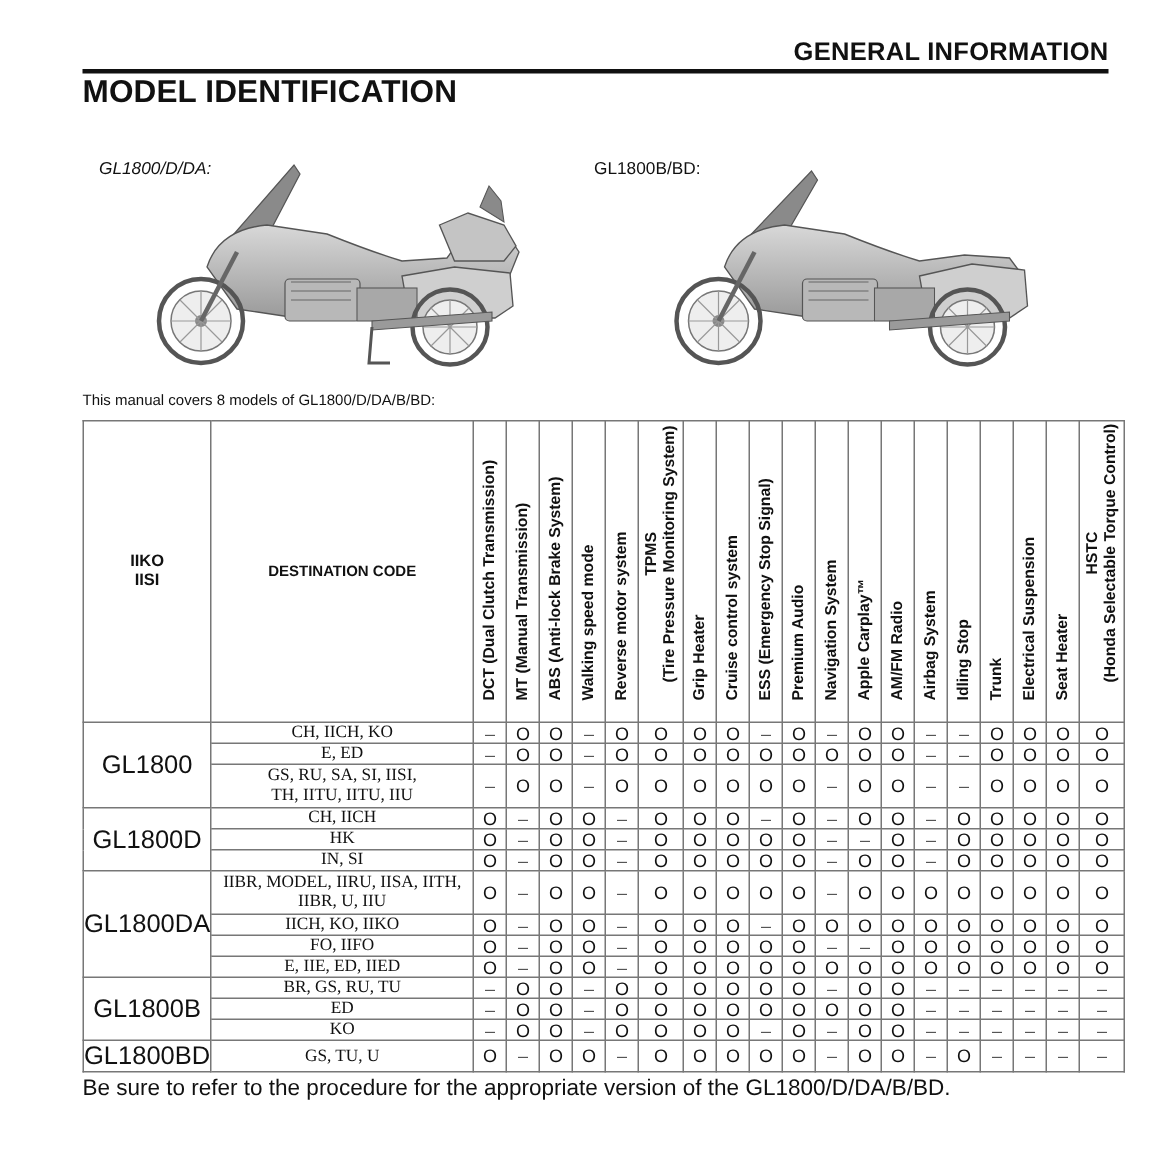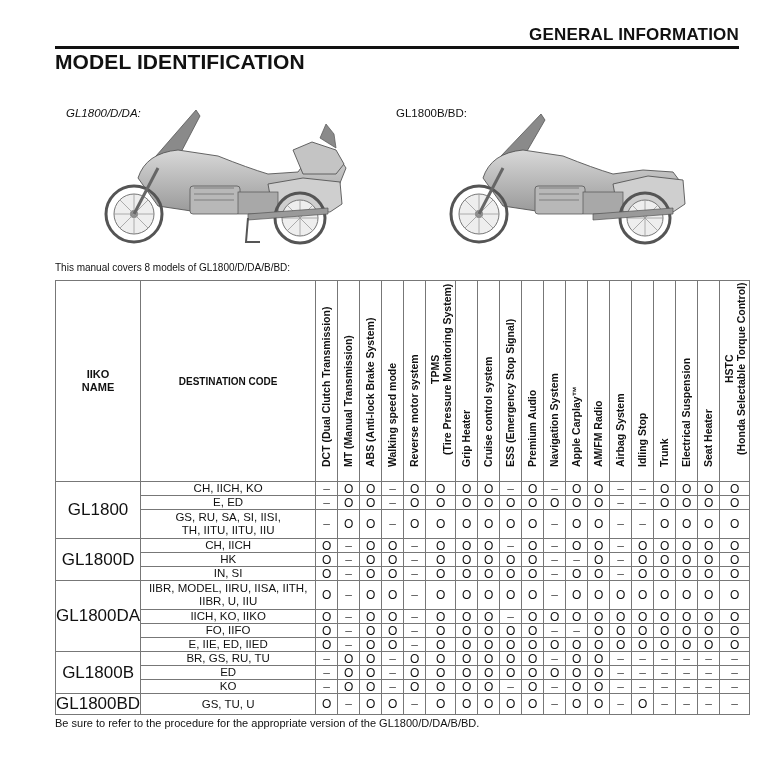--- a/index.html
+++ b/index.html
@@ -4,33 +4,33 @@
 <style>
   html, body { margin: 0; padding: 0; background: #ffffff; }
   body { width: 775px; height: 775px; position: relative; overflow: hidden;
          font-family: "Liberation Sans", sans-serif; color: #111; }
   .section-header { position: absolute; right: 36px; top: 25px; font-size: 17px; font-weight: bold; letter-spacing: 0.2px; }
   .rule { position: absolute; left: 55px; right: 36px; top: 46px; height: 3px; background: #111; }
   .page-title { position: absolute; left: 55px; top: 50px; font-size: 21px; font-weight: bold; letter-spacing: 0.1px; }
   .fig-label { position: absolute; font-size: 11.5px; top: 107px; }
   .moto { position: absolute; }
   .intro { position: absolute; left: 55px; top: 262px; font-size: 10px; }
-  .footnote { position: absolute; left: 55px; top: 717px; font-size: 11px; }
+  .footnote { position: absolute; left: 55px; top: 717px; font-size: 15px; }
 
   table.spec { position: absolute; left: 55px; top: 280px; border-collapse: collapse; font-size: 11px; table-layout: fixed; }
   table.spec th, table.spec td { border: 1px solid #777; padding: 0; text-align: center; vertical-align: middle; }
   table.spec th { font-weight: bold; }
   th.col-model { width: 66px; vertical-align: bottom; padding-bottom: 3px; font-size: 11px; line-height: 13px; }
   th.col-dest { width: 174px; vertical-align: bottom; padding-bottom: 3px; font-size: 10px; }
   th.feat { width: 21px; height: 200px; position: relative; }
   th.feat.wide { width: 29px; }
   th.feat .vt { position: absolute; left: 50%; bottom: 3px; transform-origin: 0 0;
                 transform: rotate(-90deg) translateY(-50%); white-space: nowrap; font-size: 10.5px; line-height: 11.5px; text-align: center; }
   td.model { text-align: left; padding-left: 3px; font-size: 17px; }
-  td.dest { font-size: 11.5px; line-height: 13px; }
+  td.dest { font-size: 11.5px; line-height: 13px; font-family: Liberation Serif, serif; }
   td.mark { font-size: 12px; line-height: 12px; }
   td.mark.dash { color: #555; }
   tr.r1 td { height: 12.6px; }
   tr.r2 td { height: 28px; margin-top: 19px; }
 </style>
 </head>
 <body>
 
 <div class="section-header">GENERAL INFORMATION</div>
 <div class="rule"></div>
@@ -100,21 +100,21 @@
   <path d="M150 106 L230 100 L230 106 L150 112 Z" fill="#9a9a9a" stroke="#555" stroke-width="0.7"></path>
 </svg>
 
 <div class="intro">This manual covers 8 models of GL1800/D/DA/B/BD:</div>
 
 <table class="spec">
   <thead>
     <tr>
       <th class="col-model">
         <span>IIKO</span><br>
-        <span>NAME</span>
+        <span>IISI</span>
       </th>
       <th class="col-dest">DESTINATION CODE</th>
       <th class="feat">
           <div class="vt">DCT (Dual Clutch Transmission)</div>
         </th>
       <th class="feat">
           <div class="vt">MT (Manual Transmission)</div>
         </th>
       <th class="feat">
           <div class="vt">ABS (Anti-lock Brake System)</div>

